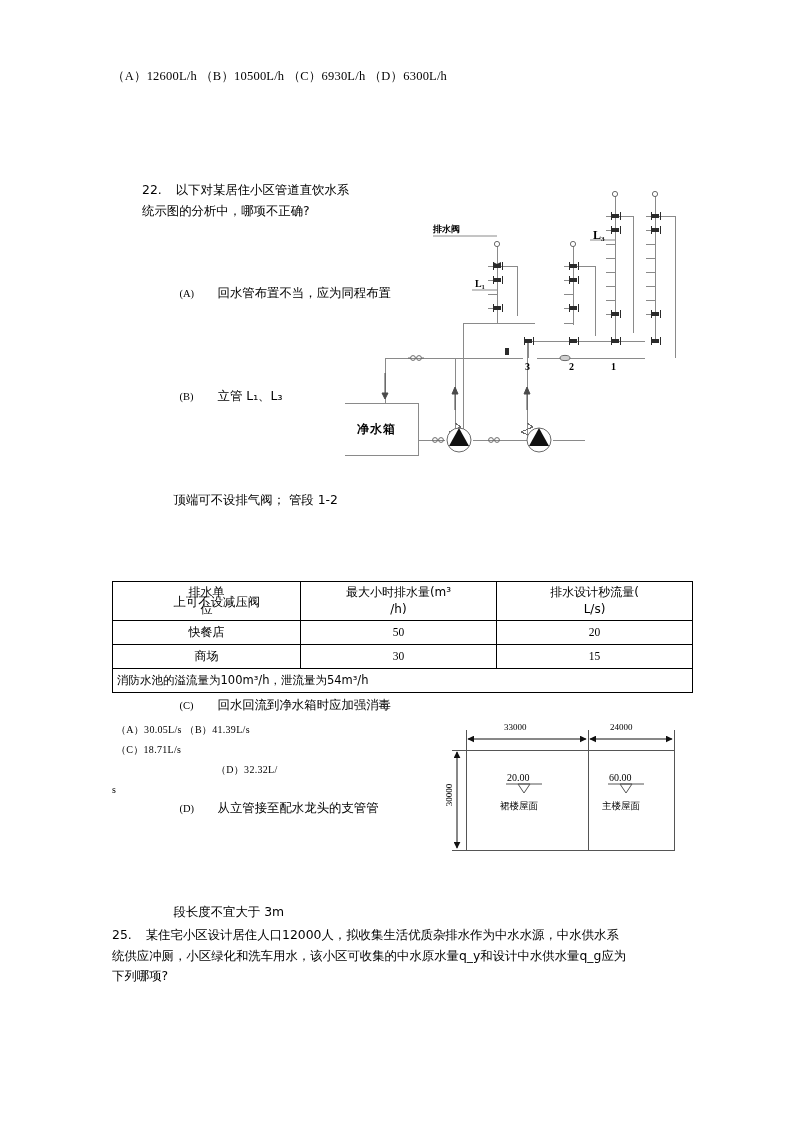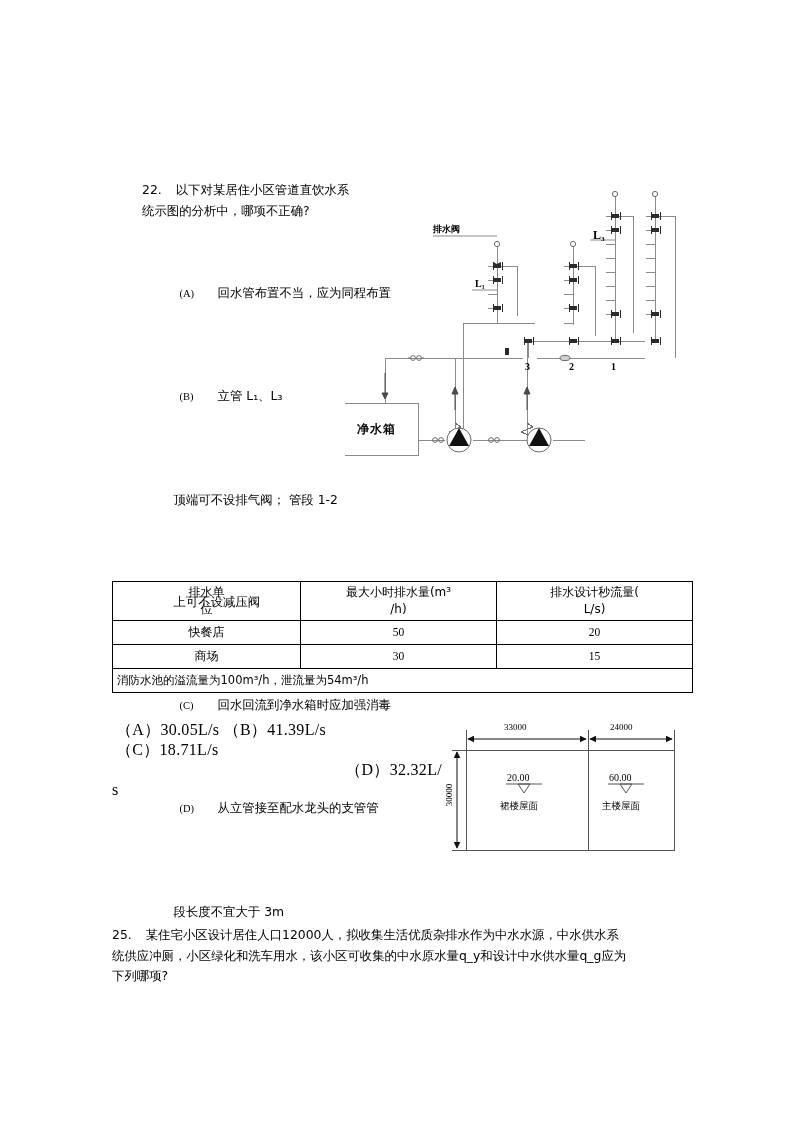--- a/index.html
+++ b/index.html
@@ -26,21 +26,21 @@
   .qtext {
     font-family: "DejaVu Sans", "Liberation Sans", sans-serif;
     font-size: 12.4px;
     line-height: 20.5px;
     color: #000;
     white-space: pre-wrap;
     letter-spacing: 0px;
   }
   .mono-opt {
     font-family: "Liberation Serif", "DejaVu Serif", serif;
-    font-size: 16px;
+    font-size: 10px;
     line-height: 20px;
     letter-spacing: .3px;
   }
   .small-lbl {
     font-family: "DejaVu Sans", "Liberation Sans", sans-serif;
     font-size: 8.5px;
     font-weight: bold;
     color: #000;
   }
 
@@ -100,20 +100,21 @@
     font-family: "Liberation Serif", "DejaVu Serif", serif;
     font-size: 12.5px;
     letter-spacing: .2px;
   }
 </style>
 </head>
 <body>
 
 <div class="page">
 
+  <div class="abs hdr-answers">（A）12600L/h （B）10500L/h （C）6930L/h  （D）6300L/h</div>
 
   <div class="abs" id="q22-body" style="left:112px; top:180px;">
 
     <div class="qtext"><span>22.</span><span style="display:inline-block;width:14px"></span><span>以下对某居住小区管道直饮水系
 统示图的分析中，哪项不正确?</span></div>
 
     <div class="qtext" style="margin-top:0px;">
       <div class="opt-row">
         <span class="opt-mark" style="padding-left:6px">(A)</span><span class="opt-body" style="padding-left:12px">回水管布置不当，应为同程布置</span>
       </div>
@@ -363,21 +364,21 @@
           <td class="note" colspan="3">消防水池的溢流量为100m³/h，泄流量为54m³/h</td>
         </tr>
       </tbody>
     </table>
   </div>
 
   <div class="abs" style="left:112px; top:718px; width:330px;">
 
     <div class="mono-opt" style="margin-top:2px; padding-left:4px;">（A）30.05L/s    （B）41.39L/s</div>
     <div class="mono-opt" style="padding-left:4px;">（C）18.71L/s</div>
-    <div class="mono-opt" style="padding-left:104px;text-align:right;">（D）32.32L/</div>
+    <div class="mono-opt" style="padding-left:104px;">（D）32.32L/</div>
     <div class="mono-opt" style="padding-left:0px;">s</div>
   </div>
 
   <div class="abs" id="roofplan">
     <svg width="240" height="135" viewBox="0 0 240 135">
       <defs>
         <marker id="ah" viewBox="0 0 10 10" refX="9" refY="5" markerWidth="7" markerHeight="7" orient="auto">
           <path d="M0 0 L10 5 L0 10 z" fill="#111"></path>
         </marker>
         <marker id="ah2" viewBox="0 0 10 10" refX="1" refY="5" markerWidth="7" markerHeight="7" orient="auto">

